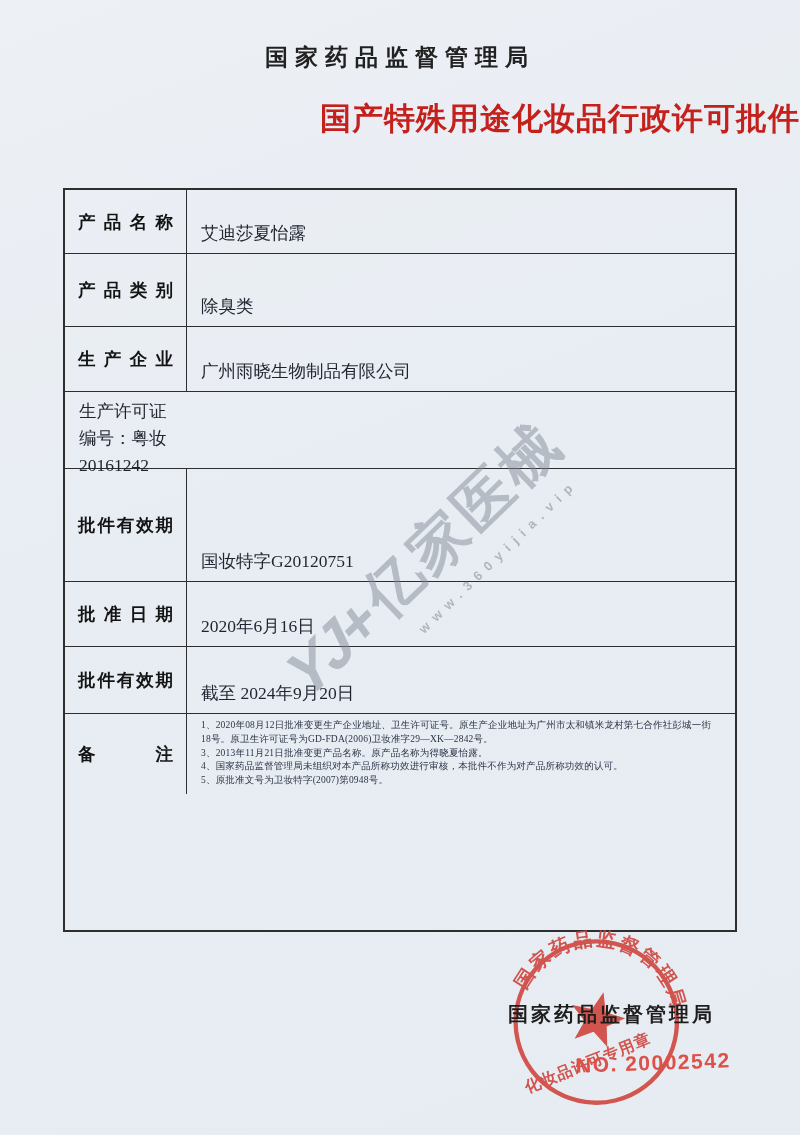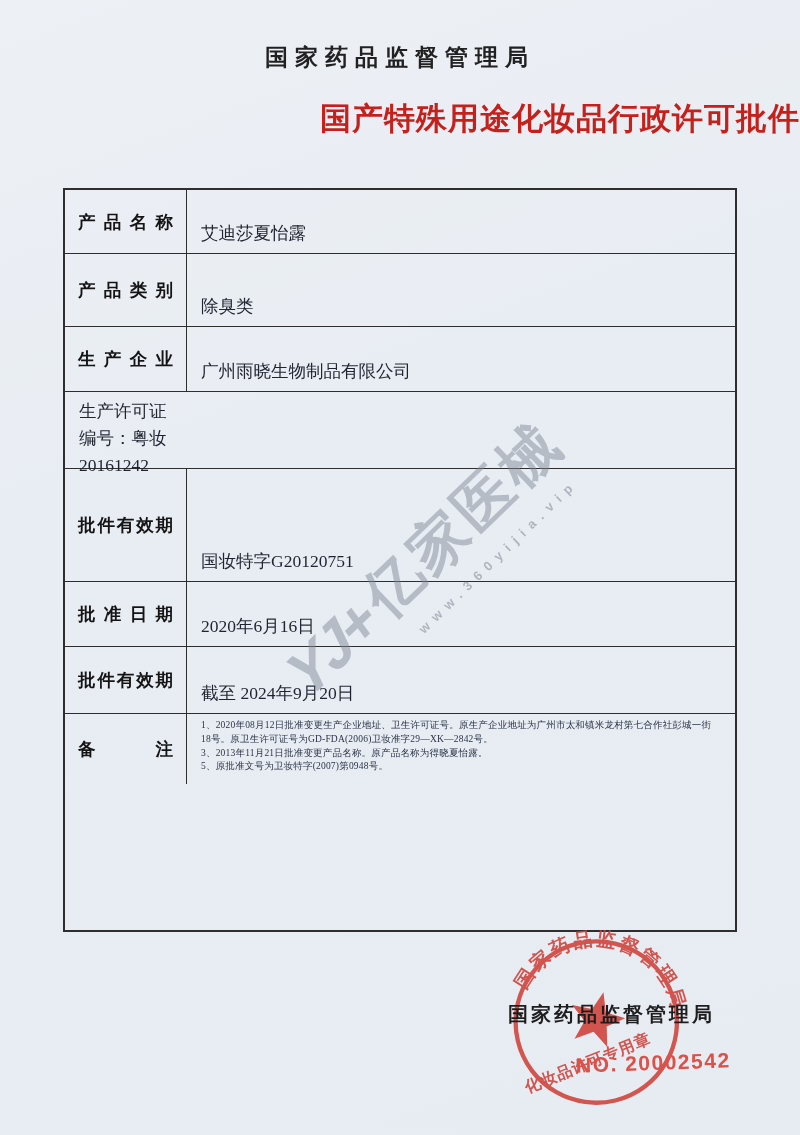--- a/index.html
+++ b/index.html
@@ -151,20 +151,21 @@
       </div>
   </div>
 
   <div class="row">
     <div class="cell-label">
         <span class="lbl">备注</span>
       </div>
     <div class="cell-value small">
       <div class="remark-line">1、2020年08月12日批准变更生产企业地址、卫生许可证号。原生产企业地址为广州市太和镇米龙村第七合作社彭城一街18号。原卫生许可证号为GD-FDA(2006)卫妆准字29—XK—2842号。</div>
       <div class="remark-line">3、2013年11月21日批准变更产品名称。原产品名称为得晓夏怡露。</div>
+      <div class="remark-line">4、国家药品监督管理局未组织对本产品所称功效进行审核，本批件不作为对产品所称功效的认可。</div>
       <div class="remark-line">5、原批准文号为卫妆特字(2007)第0948号。</div>
     </div>
   </div>
 
 </div>
 
 <div class="watermark">
   <div class="wm-row">
     <span class="wm-logo">YJ+</span>
     <span class="wm-name">亿家医械</span>

